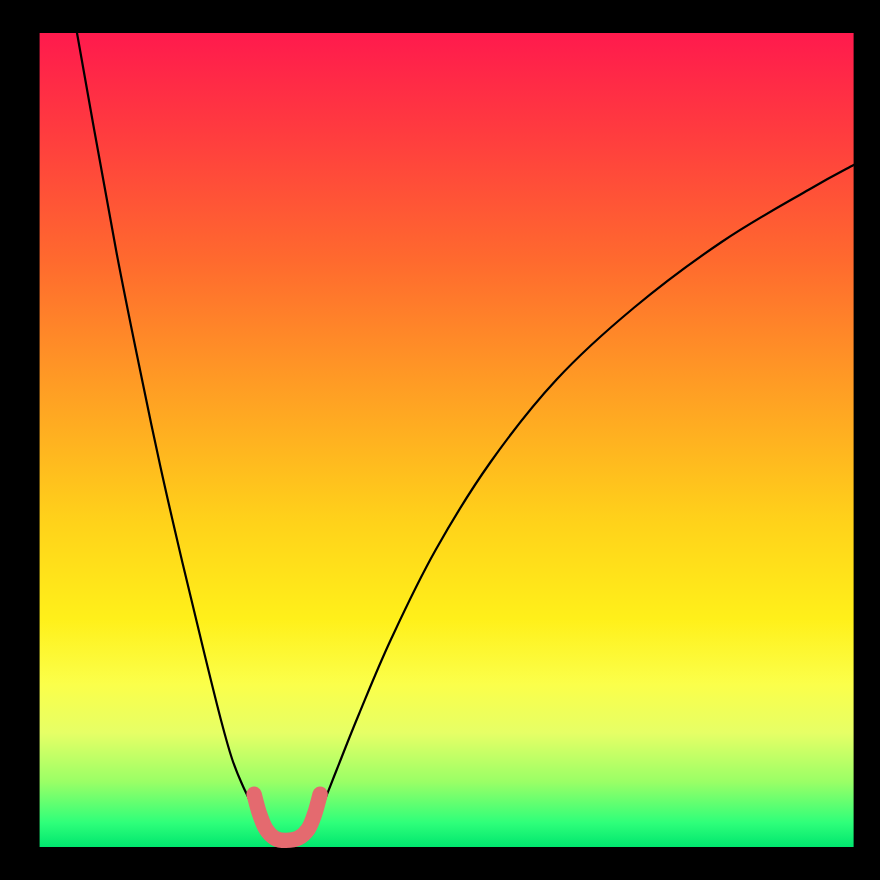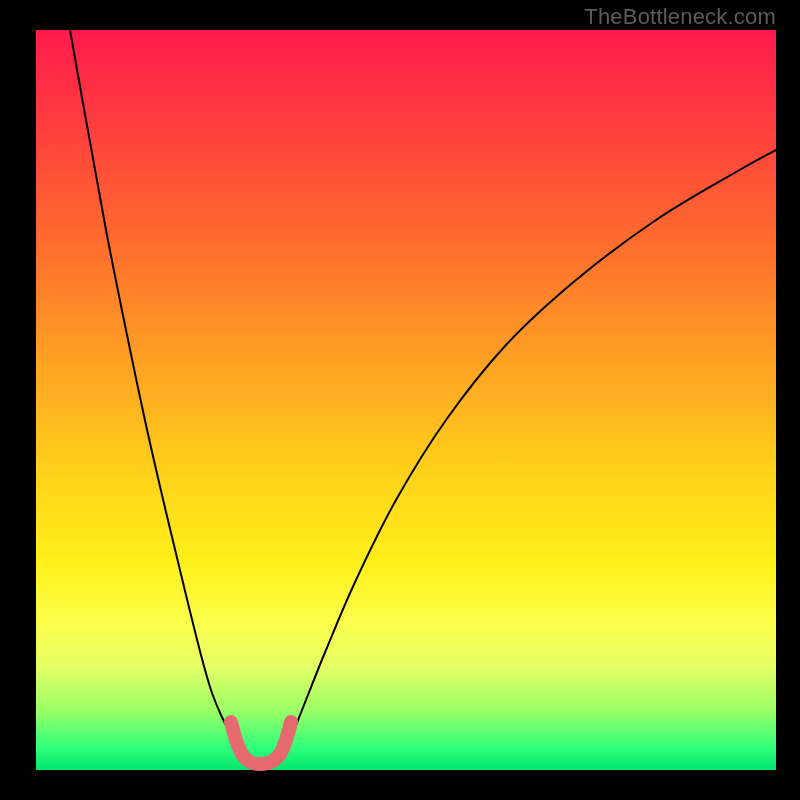--- a/index.html
+++ b/index.html
@@ -51,14 +51,13 @@
 </head>
 <body>
 
 <div class="frame">
   <div class="plot-area" style="left: 36px; top: 30px; width: 740px; height: 740px;"></div>
   <svg class="curve" width="800" height="800">
       <path d="M 70 30 C 72.88 46.2, 79.52 84, 86 120 C 92.48 156, 98.8 192.2, 106 230 C 113.2 267.8, 118.8 294.9, 126 330 C 133.2 365.1, 138.8 392.24, 146 425 C 153.2 457.76, 158.8 481.4, 166 512 C 173.2 542.6, 179.7 569.26, 186 595 C 192.3 620.74, 196.5 637.9, 201 655 C 205.5 672.1, 207.4 679.2, 211 690 C 214.6 700.8, 217.4 706.9, 221 715 C 224.6 723.1, 228.3 729.42, 231 735 C 233.7 740.58, 234.2 742.04, 236 746 C 237.8 749.96, 240.1 755.02, 241 757" stroke="#000000" stroke-width="2" fill="none" stroke-linecap="round"></path>
       <path d="M 281 757 C 281.9 755.02, 283.66 750.86, 286 746 C 288.34 741.14, 290.4 738.28, 294 730 C 297.6 721.72, 300.24 714.4, 306 700 C 311.76 685.6, 317 671.6, 326 650 C 335 628.4, 343.4 607, 356 580 C 368.6 553, 379.8 528.8, 396 500 C 412.2 471.2, 426.2 447.9, 446 420 C 465.8 392.1, 482.6 370.2, 506 345 C 529.4 319.8, 549 302.5, 576 280 C 603 257.5, 627.2 239.44, 656 220 C 684.8 200.56, 714.4 184.6, 736 172 C 757.6 159.4, 768.8 153.96, 776 150" stroke="#000000" stroke-width="2" fill="none" stroke-linecap="round"></path>
       <path d="M 231 722 C 231.9 725.24, 234.02 734.24, 236 740 C 237.98 745.76, 239.48 750.04, 242 754 C 244.52 757.96, 246.76 760.2, 250 762 C 253.24 763.8, 256.22 764, 260 764 C 263.78 764, 267.4 763.8, 271 762 C 274.6 760.2, 277.3 757.96, 280 754 C 282.7 750.04, 284.02 745.76, 286 740 C 287.98 734.24, 290.1 725.24, 291 722" stroke="#e46a6f" stroke-width="14" fill="none" stroke-linecap="round" stroke-linejoin="round"></path>
     </svg>
-  <div class="watermark" style="right: 24px; top: 4px;">TheBottleneck.com</div>
 </div>
 
 </body></html>

